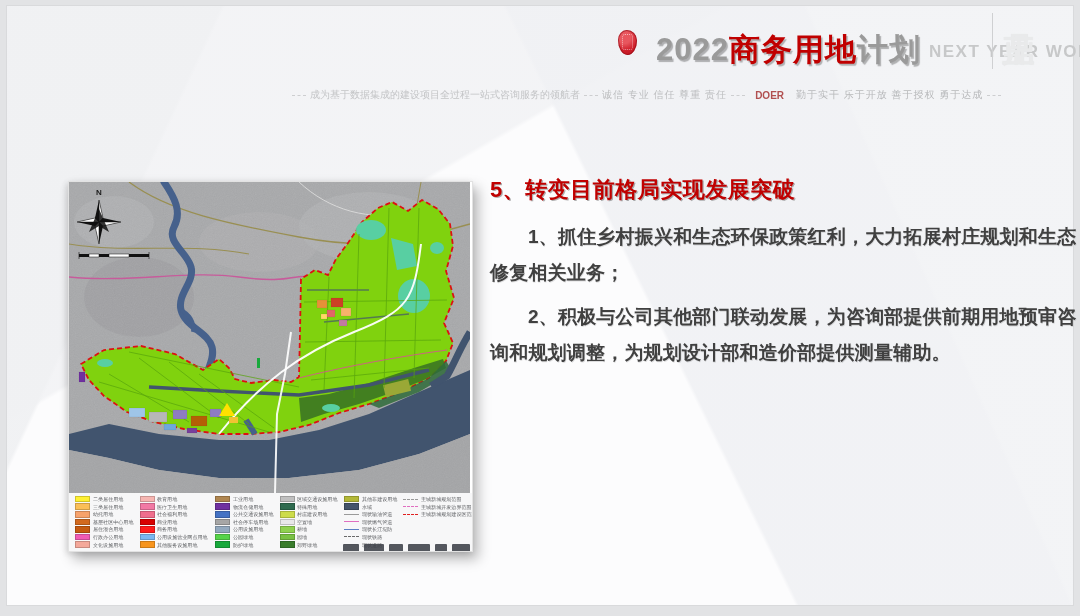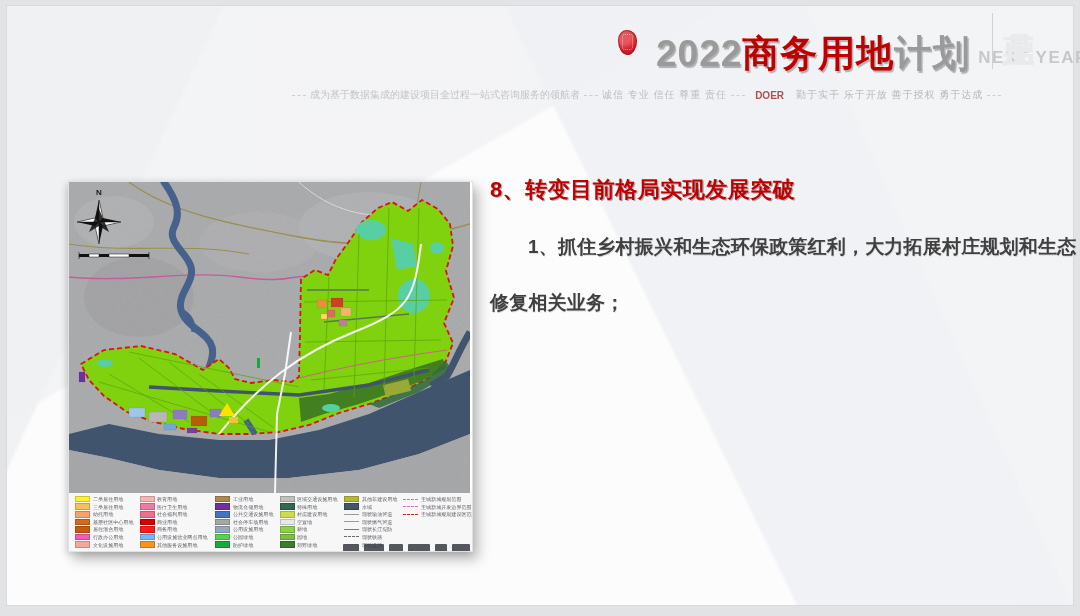--- a/index.html
+++ b/index.html
@@ -22,21 +22,21 @@
   
   .header{position:absolute;left:0;top:0;width:100%;height:95px;}
   .seal{
     position:absolute;left:612px;top:25px;width:19px;height:25px;
     background:radial-gradient(circle at 35% 30%, #e8565e 0 28%, #cf1f2b 60%, #b5121d 100%);
     border-radius:46% 54% 50% 50%/40% 42% 58% 60%;
     box-shadow:inset 0 0 0 1px rgba(140,10,20,.6);
   }
   .seal::after{content:"";position:absolute;inset:4px 4px 5px 4px;border:1px dotted rgba(255,255,255,.55);border-radius:3px;}
   .title-row{position:absolute;left:650px;top:24px;white-space:nowrap;}
-  .title-cn{font-size:37px;font-weight:bold;letter-spacing:1px;text-shadow:1.5px 1.5px 1px rgba(0,0,0,.28);}
+  .title-cn{font-size:31px;font-weight:bold;letter-spacing:1px;text-shadow:1.5px 1.5px 1px rgba(0,0,0,.28);}
   .t-gray{color:#9a9a9a;}
   .t-red{color:#c00000;}
   .title-en{font-size:17px;color:#c7c8c9;font-weight:bold;letter-spacing:1.5px;margin-left:8px;vertical-align:3px;}
   .hdr-divider{position:absolute;left:986px;top:8px;width:1px;height:56px;background:#cfd0d2;}
   .logo-dz{
     position:absolute;left:995px;top:4px;width:34px;
     font-size:32px;line-height:32px;font-weight:bold;color:#e9eaeb;
     text-align:center;writing-mode:vertical-rl;letter-spacing:2px;
     text-shadow:0 0 1px #e2e3e4;
   }
@@ -81,21 +81,21 @@
   .para{
     margin-top:18px;font-size:19px;font-weight:bold;color:#404040;
     line-height:40px;text-indent:2em;letter-spacing:.3px;
     text-shadow:.6px .6px 0 rgba(0,0,0,.12);
   }
   .measures{display:flex;align-items:center;margin-top:22px;}
   .key-icon{width:32px;height:32px;flex:none;margin-right:6px;}
   .measures-label{font-size:20px;font-weight:bold;color:#454545;letter-spacing:1px;text-shadow:.6px .6px 0 rgba(0,0,0,.15);}
   .measure-items{margin:14px 0 0 0;padding:0;list-style:none;}
   .measure-items li{
-    font-size:19px;font-weight:bold;color:#404040;line-height:56px;
+    font-size:19px;font-weight:bold;color:#404040;line-height:36px;
     text-indent:2em;letter-spacing:.2px;margin-bottom:8px;
     text-shadow:.6px .6px 0 rgba(0,0,0,.12);
   }
 </style>
 </head>
 <body>
 
 <div class="slide">
 
   <div class="header">
@@ -395,21 +395,22 @@
           <span style="width:20px"></span>
           <span style="width:14px"></span>
         <span style="width:22px"></span>
           <span style="width:12px"></span>
           <span style="width:18px"></span>
       </div>
     </div>
   </div>
 
   <div class="content">
-    <div class="heading">8、转变目前格局实现发展突破</div>
+    <div class="heading">5、转变目前格局实现发展突破</div>
 
 
     <ul class="measure-items" id="measure-items">
         <li>1、抓住乡村振兴和生态环保政策红利，大力拓展村庄规划和生态修复相关业务；</li>
+        <li>2、积极与公司其他部门联动发展，为咨询部提供前期用地预审咨询和规划调整，为规划设计部和造价部提供测量辅助。</li>
       </ul>
   </div>
 
 </div>
 
 </body></html>

